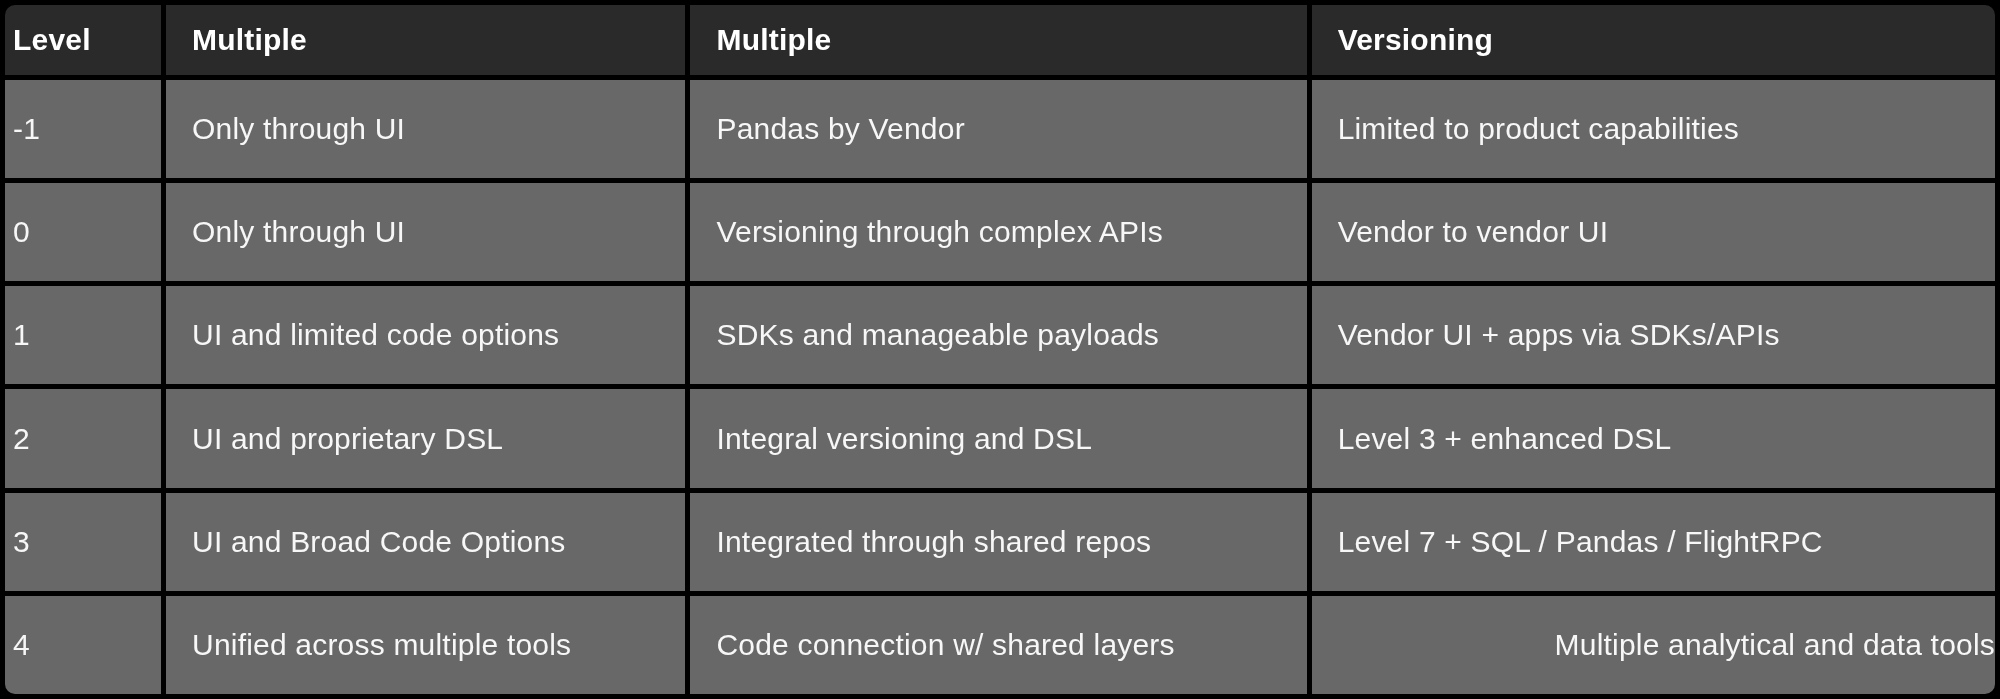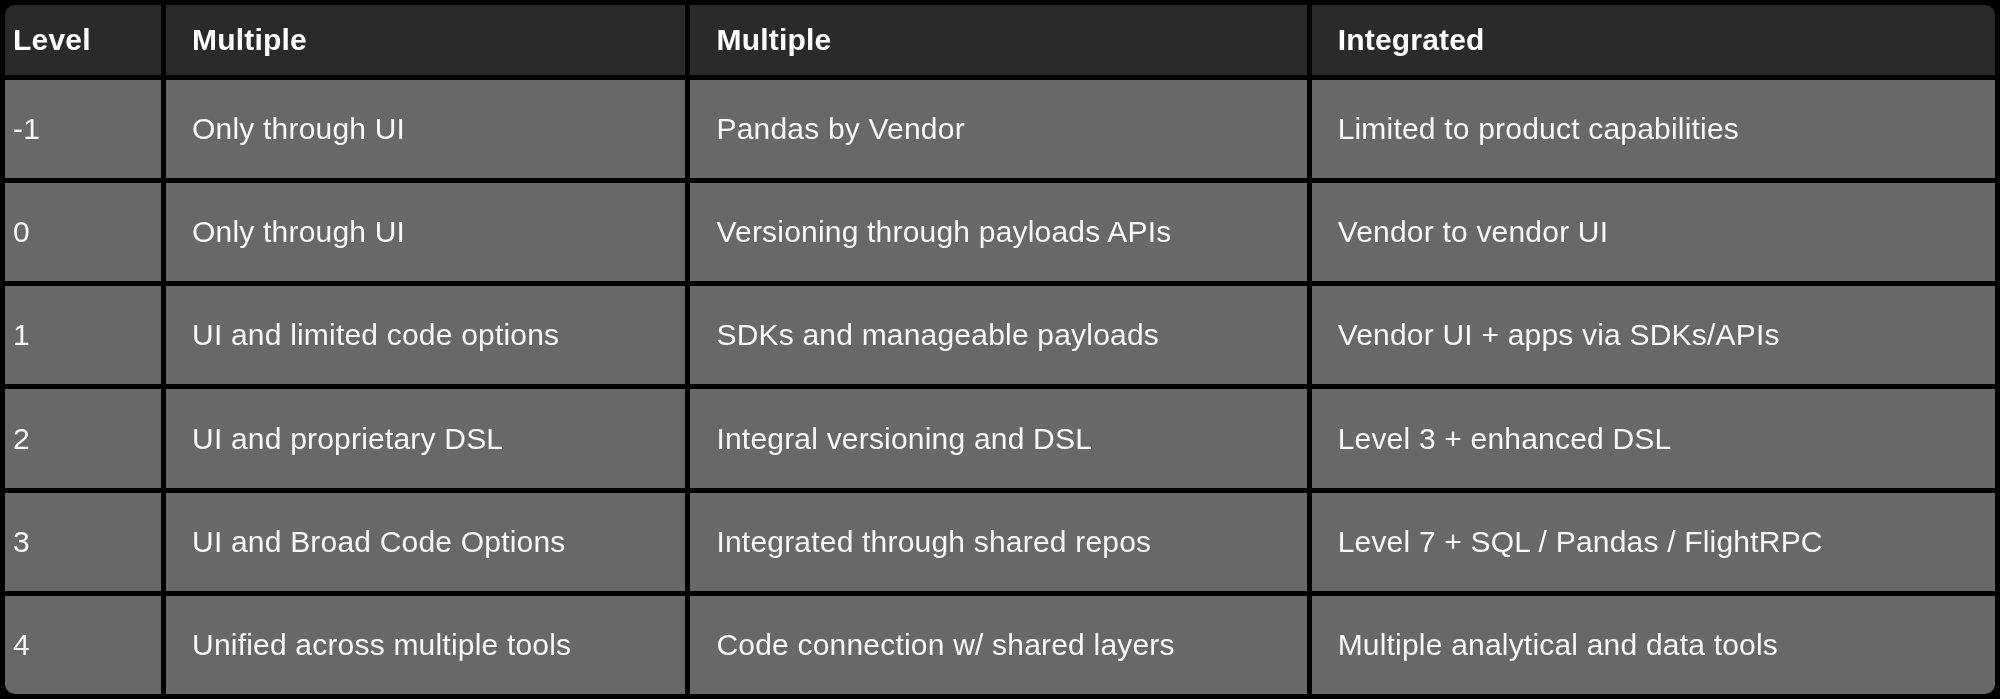--- a/index.html
+++ b/index.html
@@ -49,52 +49,52 @@
     padding: 0 0 0 26px;
     vertical-align: middle;
     letter-spacing: 0.2px;
   }
   th:first-child, td:first-child { padding-left: 8px; }
 
   
   thead th:first-child { border-top-left-radius: 10px; }
   thead th:last-child  { border-top-right-radius: 10px; }
   tbody tr:last-child td:first-child { border-bottom-left-radius: 10px; }
-  tbody tr:last-child td:last-child  { border-bottom-right-radius: 10px; }
+  tbody tr:last-child td:last-child  { border-bottom-right-radius: 10px; text-align: right; }
 </style>
 </head>
 <body>
 
 <div class="table-wrap">
   <table class="maturity">
     <colgroup>
       <col class="c-level">
       <col class="c-creation">
       <col class="c-operation">
       <col class="c-consumption">
     </colgroup>
     <thead>
       <tr>
         <th>Level</th>
         <th>Multiple</th>
         <th>Multiple</th>
-        <th>Integrated</th>
+        <th>Versioning</th>
       </tr>
     </thead>
     <tbody>
         <tr>
     <td>-1</td>
     <td>Only through UI</td>
     <td>Pandas by Vendor</td>
     <td>Limited to product capabilities</td>
   </tr>
         <tr>
     <td>0</td>
     <td>Only through UI</td>
-    <td>Versioning through payloads APIs</td>
+    <td>Versioning through complex APIs</td>
     <td>Vendor to vendor UI</td>
   </tr>
         <tr>
     <td>1</td>
     <td>UI and limited code options</td>
     <td>SDKs and manageable payloads</td>
     <td>Vendor UI + apps via SDKs/APIs</td>
   </tr>
         <tr>
     <td>2</td>

